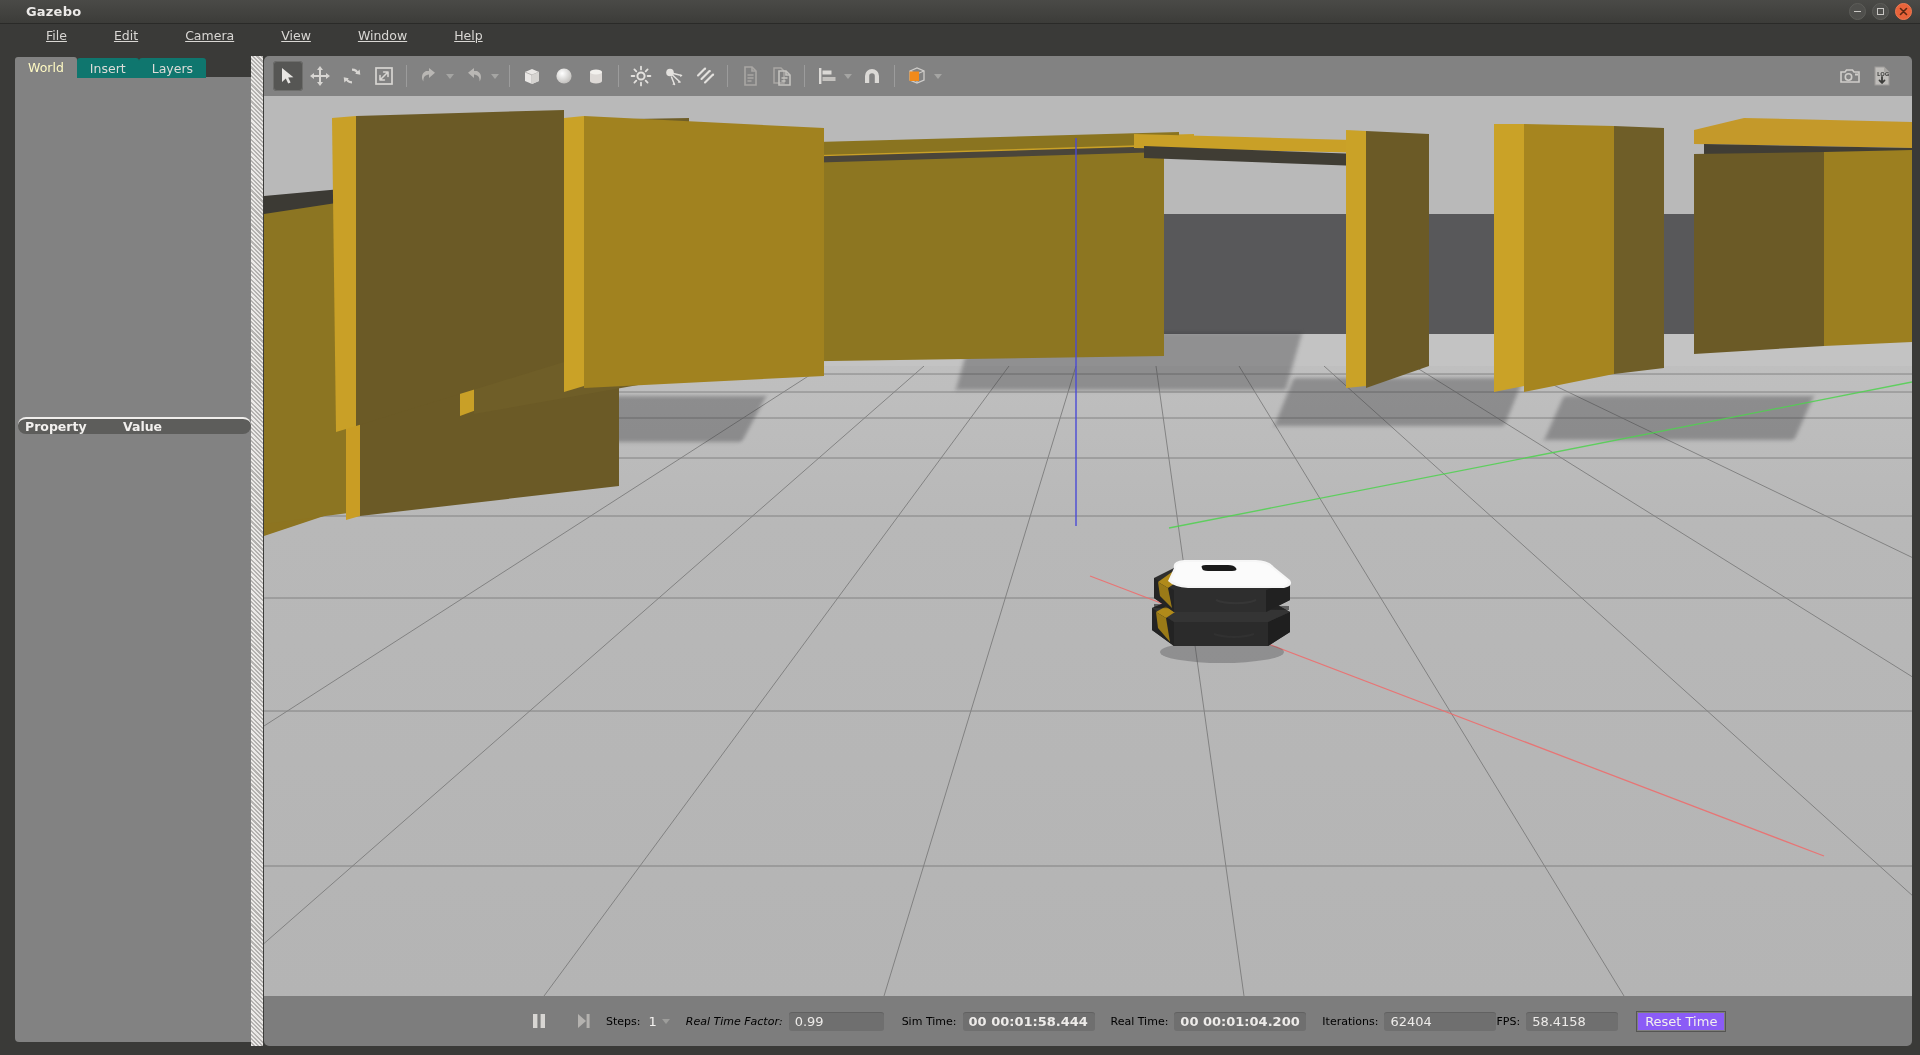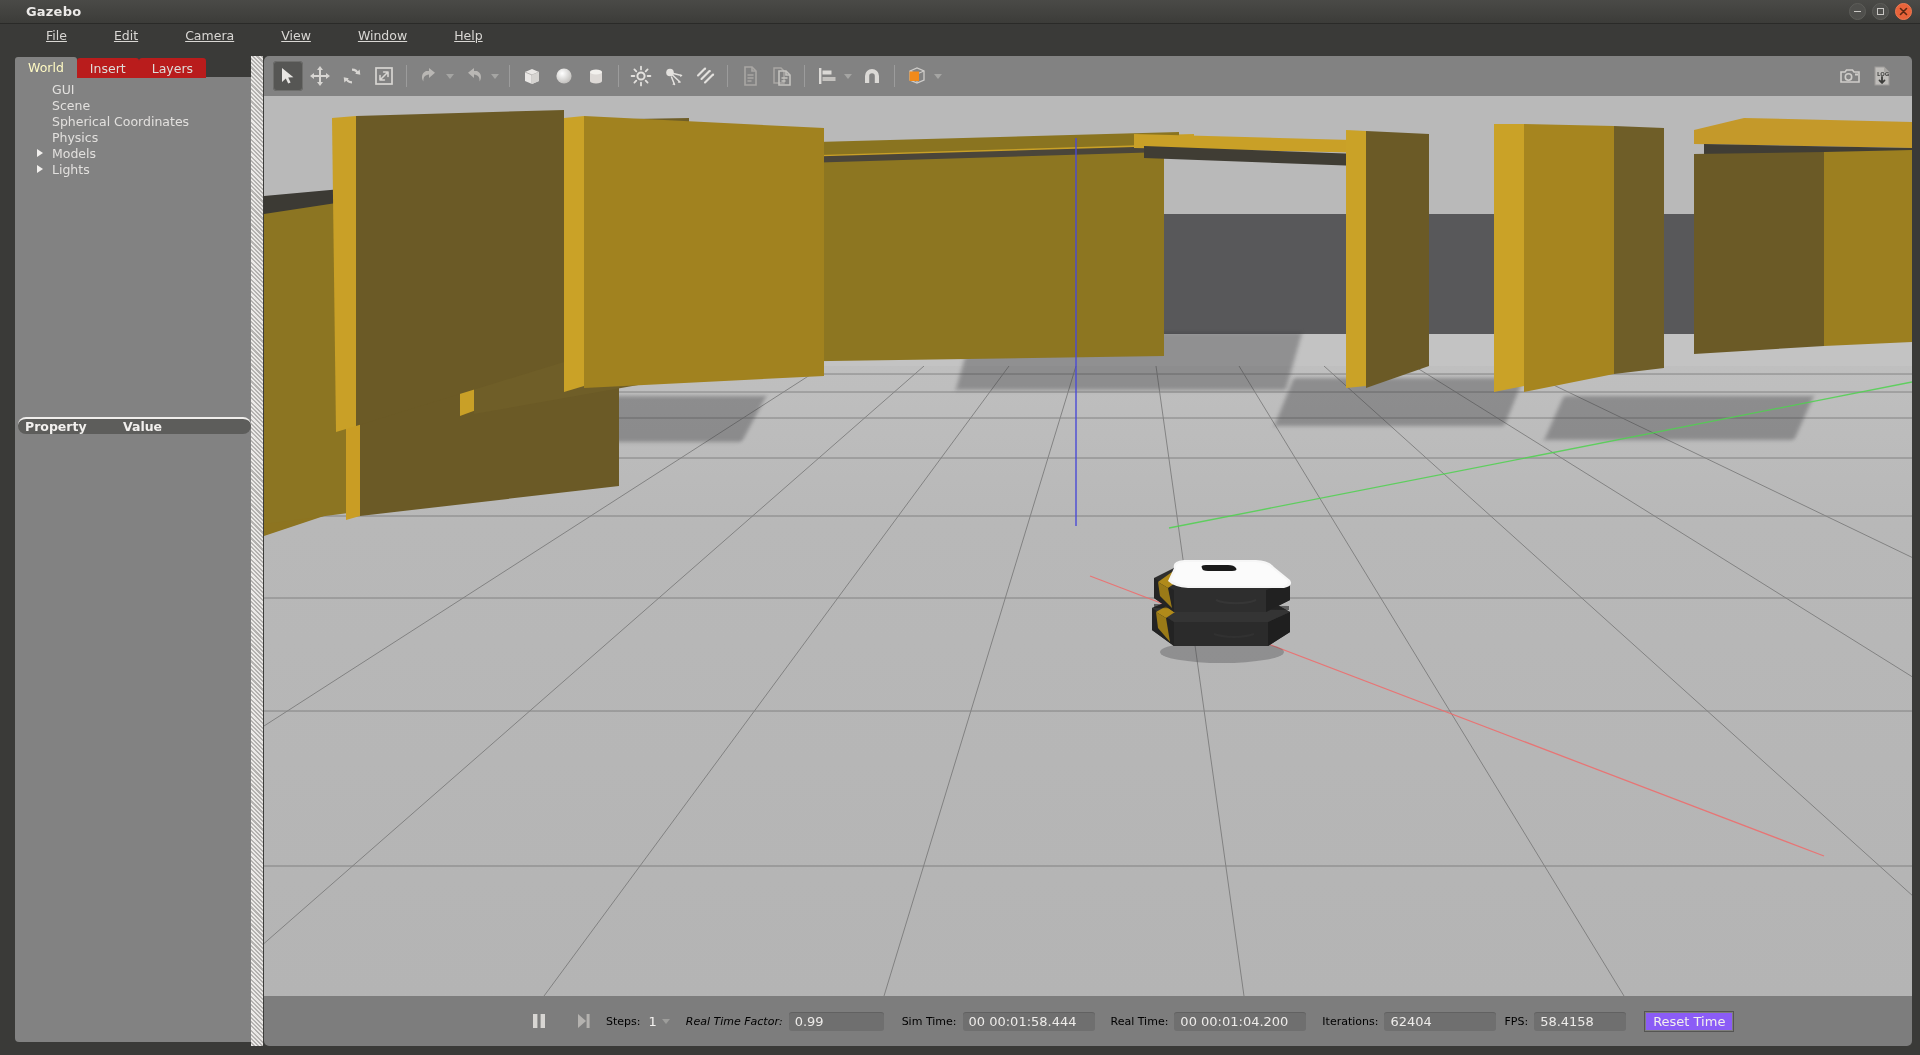--- a/index.html
+++ b/index.html
@@ -59,21 +59,21 @@
   #leftpanel {
     position: absolute; left: 7px; top: 10px; width: 256px; height: 990px;
   }
   #tabbar { position: absolute; left: 8px; top: 0; height: 22px; display: flex; align-items: flex-end; z-index: 3; }
   .tab {
     height: 21px; padding: 0 13px;
     display: flex; align-items: center;
     font-size: 12.5px; color: #e8e6e3;
     border-top-left-radius: 3px; border-top-right-radius: 3px;
   }
-  .tab.inactive { background: #b91c1c; color: #dedcd9; height: 20px; margin-bottom: 0px; }
+  .tab.inactive { background: #0f766e; color: #dedcd9; height: 20px; margin-bottom: 0px; }
   .tab.active { background: #828282; color: #fef9c3; }
 
   #panelbody {
     position: absolute; left: 8px; top: 21px; width: 240px; height: 965px;
     background: #828282;
     border-top-right-radius: 4px;
     border-bottom-left-radius: 4px; border-bottom-right-radius: 4px;
   }
   #treearea { position: absolute; left: 0; top: 4px; width: 240px; }
   .tree-item {
@@ -183,21 +183,21 @@
   #status-inner { display: flex; align-items: center; padding-left: 262px; }
   .sb-icon { display:flex; align-items:center; justify-content:center; width: 26px; height: 26px; }
   .sb-label { color: #000000; font-size: 11px; margin-left: 10px; margin-right: 6px; white-space: nowrap; }
   .sb-field {
     background: #6f6f6f; color: #edebe9; font-size: 13px;
     border-radius: 3px; padding: 2px 6px; height: 19px;
     display: flex; align-items: center;
     box-shadow: inset 0 1px 0 rgba(0,0,0,.12);
   }
   .sb-field.w-rtf { width: 95px; }
-  .sb-field.w-time { width: 132px; }
+  .sb-field.w-time { width: 132px; font-weight: bold; }
   .sb-field.w-iter { width: 112px; }
   .sb-field.w-fps { width: 92px; }
   .sb-caret {
     width: 0; height: 0; margin-left: 5px;
     border-left: 4px solid transparent;
     border-right: 4px solid transparent;
     border-top: 5px solid #9d9d9b;
   }
   #reset-btn {
     margin-left: 18px;
@@ -247,42 +247,20 @@
         </div>
       <div class="tab inactive">
           <span>Insert</span>
         </div>
       <div class="tab inactive">
           <span>Layers</span>
         </div>
     </div>
 
     <div id="panelbody">
-      <div id="treearea">
-        <div class="tree-item noarrow">
-            <span class="tlabel">GUI</span>
-          </div>
-        <div class="tree-item noarrow">
-            <span class="tlabel">Scene</span>
-          </div>
-        <div class="tree-item noarrow">
-            <span class="tlabel">Spherical Coordinates</span>
-          </div>
-        <div class="tree-item noarrow">
-            <span class="tlabel">Physics</span>
-          </div>
-        <div class="tree-item">
-            <span class="arrow"></span>
-            <span class="tlabel">Models</span>
-          </div>
-        <div class="tree-item">
-            <span class="arrow"></span>
-            <span class="tlabel">Lights</span>
-          </div>
-      </div>
 
       <div id="prop-header">
         <span class="ph-cell ph-prop">Property</span>
         <span class="ph-cell">Value</span>
       </div>
     </div>
   </div>
 
   <div id="splitter"></div>
 
@@ -607,21 +585,21 @@
 
         <span class="sb-label" style="margin-left:18px;">Sim Time:</span>
         <span class="sb-field w-time">00 00:01:58.444</span>
 
         <span class="sb-label" style="margin-left:16px;">Real Time:</span>
         <span class="sb-field w-time">00 00:01:04.200</span>
 
         <span class="sb-label" style="margin-left:16px;">Iterations:</span>
         <span class="sb-field w-iter">62404</span>
 
-        <span class="sb-label" style="margin-left:8px;">FPS:</span>
+        <span class="sb-label" style="margin-left:0;">FPS:</span>
         <span class="sb-field w-fps">58.4158</span>
 
         <div id="reset-btn">
           <span>Reset Time</span>
         </div>
       </div>
     </div>
 
   </div>
 </div>

